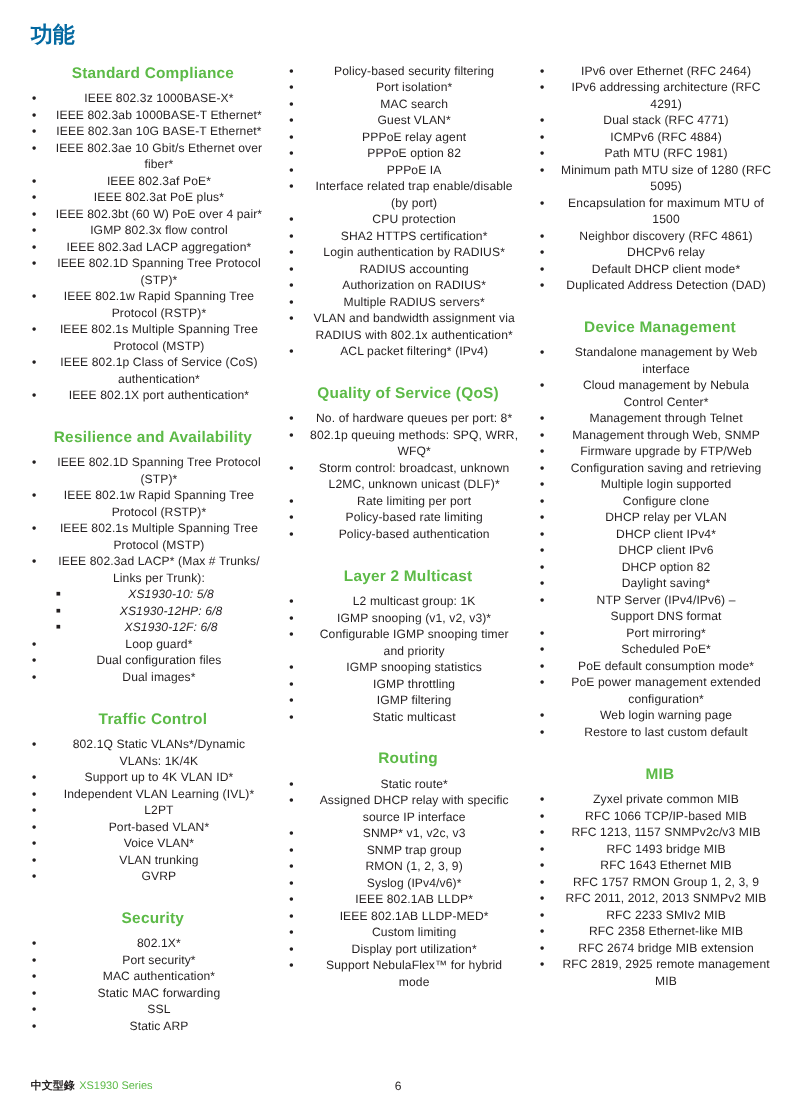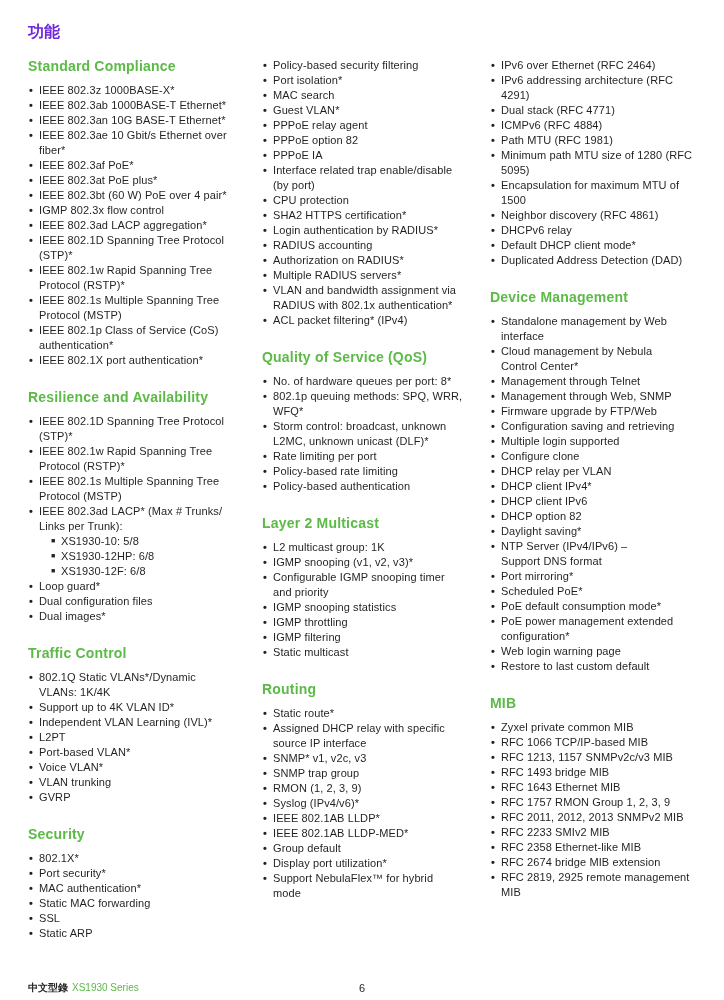--- a/index.html
+++ b/index.html
@@ -6,45 +6,45 @@
   body {
     width: 724px; height: 1000px;
     background: #ffffff;
     font-family: "Liberation Sans", sans-serif;
     color: #231f20;
     position: relative;
     overflow: hidden;
   }
   .page { padding: 22px 14px 0 28px; }
   .page-title {
-    font-size: 16px; line-height: 20px;
-    font-weight: 700; color: #6d28d9;
+    font-size: 20px; line-height: 20px;
+    font-weight: 700; color: #0369a1;
     margin: 0 0 16px 0;
   }
   .columns { display: flex; align-items: flex-start; }
-  .col { flex: 0 0 auto; }
+  .col { flex: 0 0 auto; text-align: center; }
   .col:nth-child(1) { width: 222px; margin-right: 12px; }
   .col:nth-child(2) { width: 218px; margin-right: 10px; }
   .col:nth-child(3) { width: 220px; }
   .col > :first-child { margin-top: 0 !important; }
   .sec {
     font-size: 14px; line-height: 16px;
     font-weight: 700; color: #5cba47;
     letter-spacing: 0.2px;
     margin: 21px 0 9px 0;
   }
   ul.items {
     list-style: none; margin: 0; padding: 0;
     font-size: 11px; line-height: 15px;
     letter-spacing: 0.1px;
   }
   .col > ul.items:first-child { margin-top: 2px; }
   li.item { position: relative; padding-left: 11px; margin: 0; }
   .dot { position: absolute; left: 1px; top: 0; font-weight: 700; }
-  ul.subitems { list-style: none; margin: 0 0 0 12px; padding: 0; }
+  ul.subitems { list-style: none; margin: 0 0 0 12px; padding: 0; font-style: italic; }
   li.subitem { position: relative; padding-left: 10px; }
   .sq { position: absolute; left: 0; top: -1px; font-size: 7px; }
   .footer {
     position: absolute; left: 0; right: 0; bottom: 5px;
     height: 14px; font-size: 10px; line-height: 14px;
   }
   .footer-left { position: absolute; left: 28px; top: 0; }
   .footer-catalog { color: #231f20; font-weight: 700; }
   .footer-series { color: #5cba47; margin-left: 4px; }
   .footer-page-number {
@@ -154,21 +154,21 @@
           <li class="item"><span class="dot">•</span><span class="txt">Static route*</span></li>
           <li class="item"><span class="dot">•</span><span class="txt">Assigned DHCP relay with specific</span><br><span class="txt">source IP interface</span></li>
         </ul>
         <ul class="items">
           <li class="item"><span class="dot">•</span><span class="txt">SNMP* v1, v2c, v3</span></li>
           <li class="item"><span class="dot">•</span><span class="txt">SNMP trap group</span></li>
           <li class="item"><span class="dot">•</span><span class="txt">RMON (1, 2, 3, 9)</span></li>
           <li class="item"><span class="dot">•</span><span class="txt">Syslog (IPv4/v6)*</span></li>
           <li class="item"><span class="dot">•</span><span class="txt">IEEE 802.1AB LLDP*</span></li>
           <li class="item"><span class="dot">•</span><span class="txt">IEEE 802.1AB LLDP-MED*</span></li>
-          <li class="item"><span class="dot">•</span><span class="txt">Group default</span></li>
+          <li class="item"><span class="dot">•</span><span class="txt">Custom limiting</span></li>
           <li class="item"><span class="dot">•</span><span class="txt">Display port utilization*</span></li>
           <li class="item"><span class="dot">•</span><span class="txt">Support NebulaFlex™ for hybrid</span><br><span class="txt">mode</span></li>
         </ul>
       </div>
       <div class="col">
         <ul class="items">
           <li class="item"><span class="dot">•</span><span class="txt">IPv6 over Ethernet (RFC 2464)</span></li>
           <li class="item"><span class="dot">•</span><span class="txt">IPv6 addressing architecture (RFC</span><br><span class="txt">4291)</span></li>
           <li class="item"><span class="dot">•</span><span class="txt">Dual stack (RFC 4771)</span></li>
           <li class="item"><span class="dot">•</span><span class="txt">ICMPv6 (RFC 4884)</span></li>

